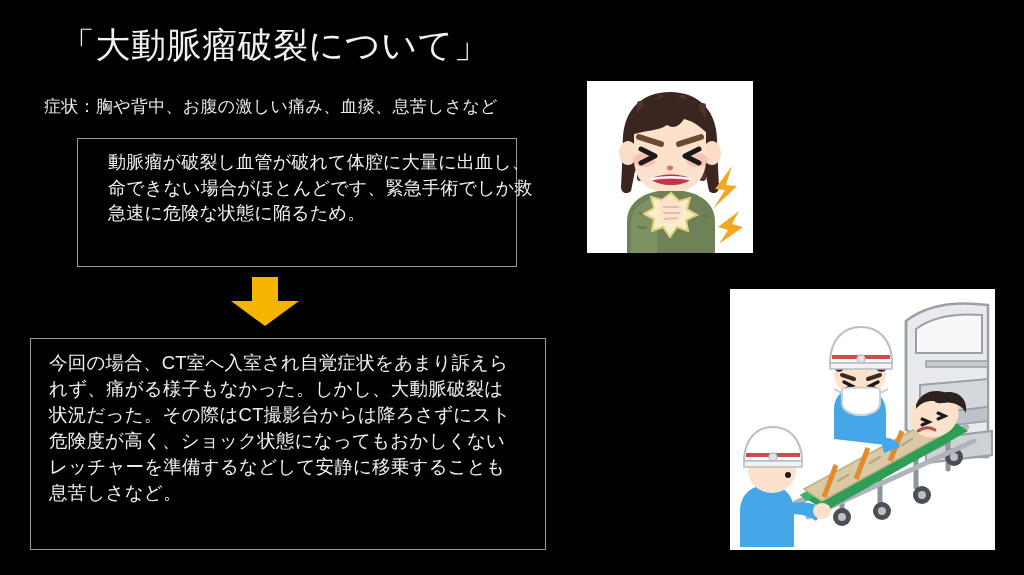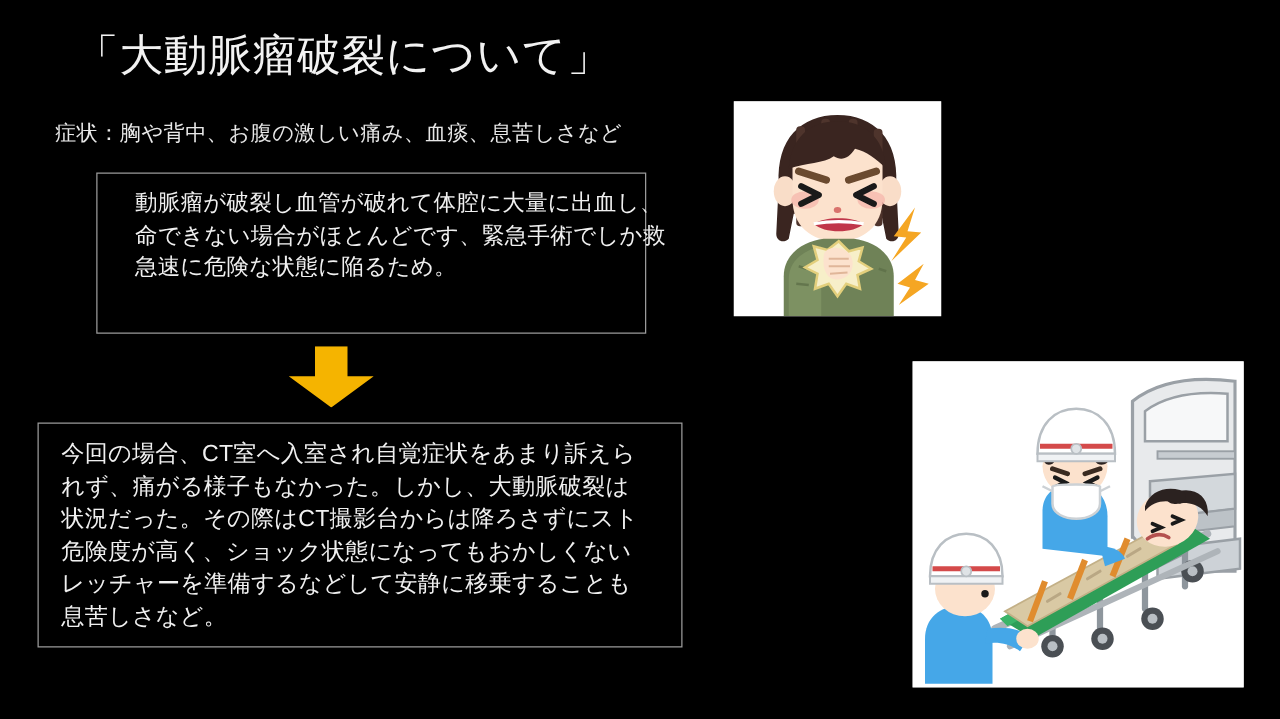--- a/index.html
+++ b/index.html
@@ -71,21 +71,21 @@
   #box-description .tb-line {
     font-size: 18px;
     line-height: 25.5px;
     letter-spacing: 0.2px;
   }
 
   #box-case {
     left: 30px;
     top: 338px;
     width: 516px;
-    height: 180px;
+    height: 212px;
     padding: 11px 0 0 18px;
   }
   #box-case .tb-line {
     font-size: 18.5px;
     line-height: 26px;
     letter-spacing: 0.2px;
   }
 
   
   #down-arrow {

